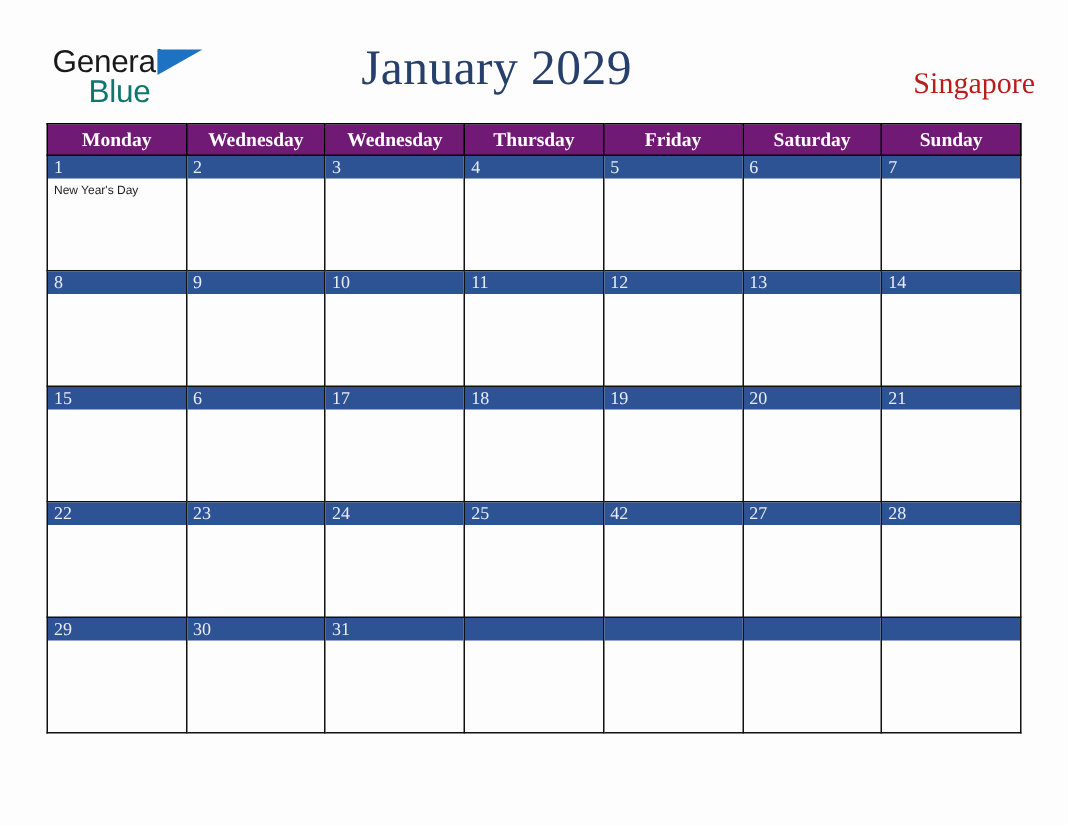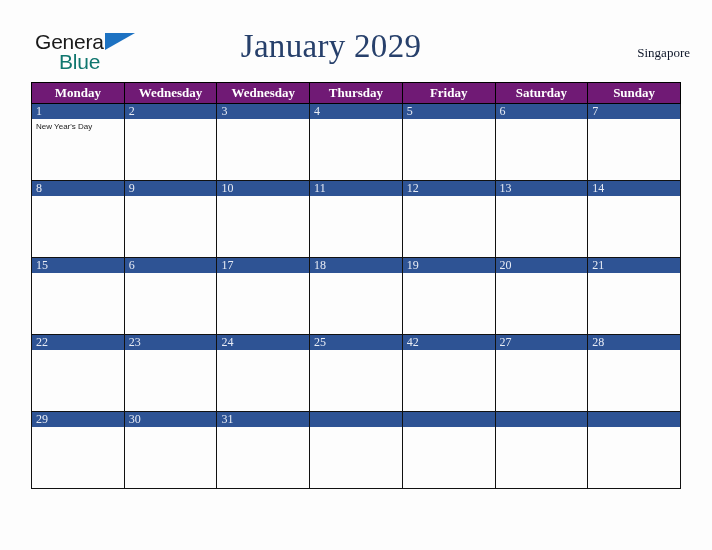--- a/index.html
+++ b/index.html
@@ -73,22 +73,22 @@
     color: #27406b;
     font-weight: normal;
     letter-spacing: 0.3px;
   }
 
   .country-label {
     position: absolute;
     right: 22px;
     top: 45px;
     font-family: "Liberation Serif", serif;
-    font-size: 13px;
-    color: #0f172a;
+    font-size: 20px;
+    color: #b91c1c;
     margin-left: 24px;
   }
 
   
   .calendar {
     position: absolute;
     left: 31px;
     top: 82px;
     width: 650px;
     border-collapse: collapse;

